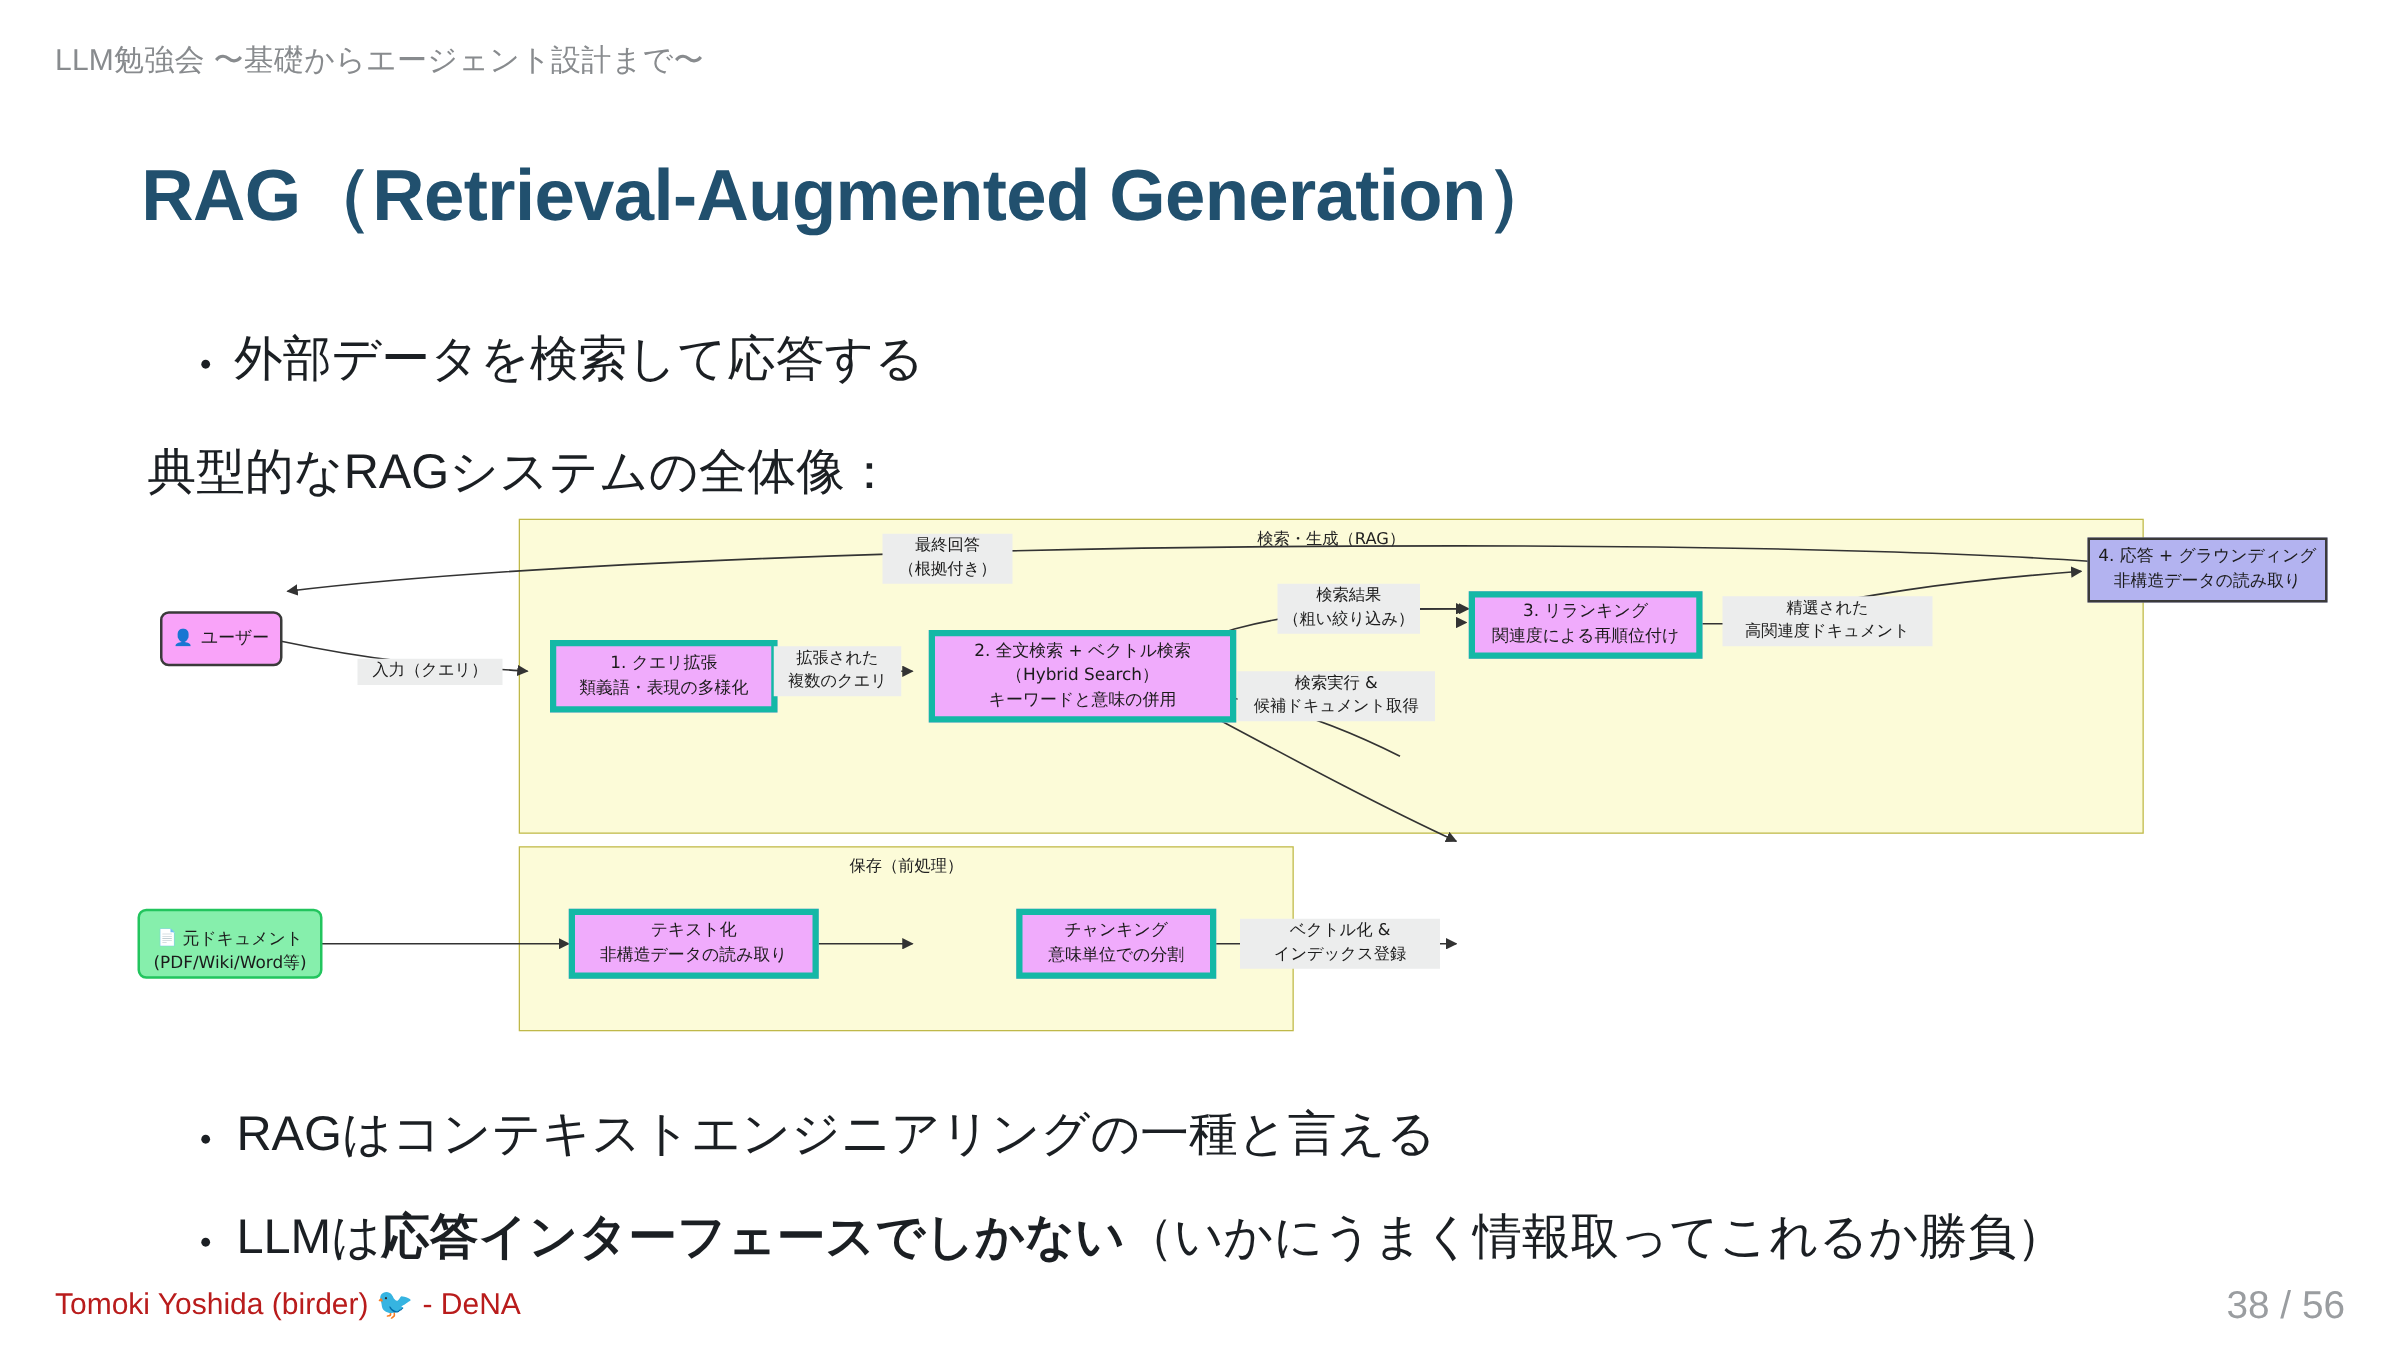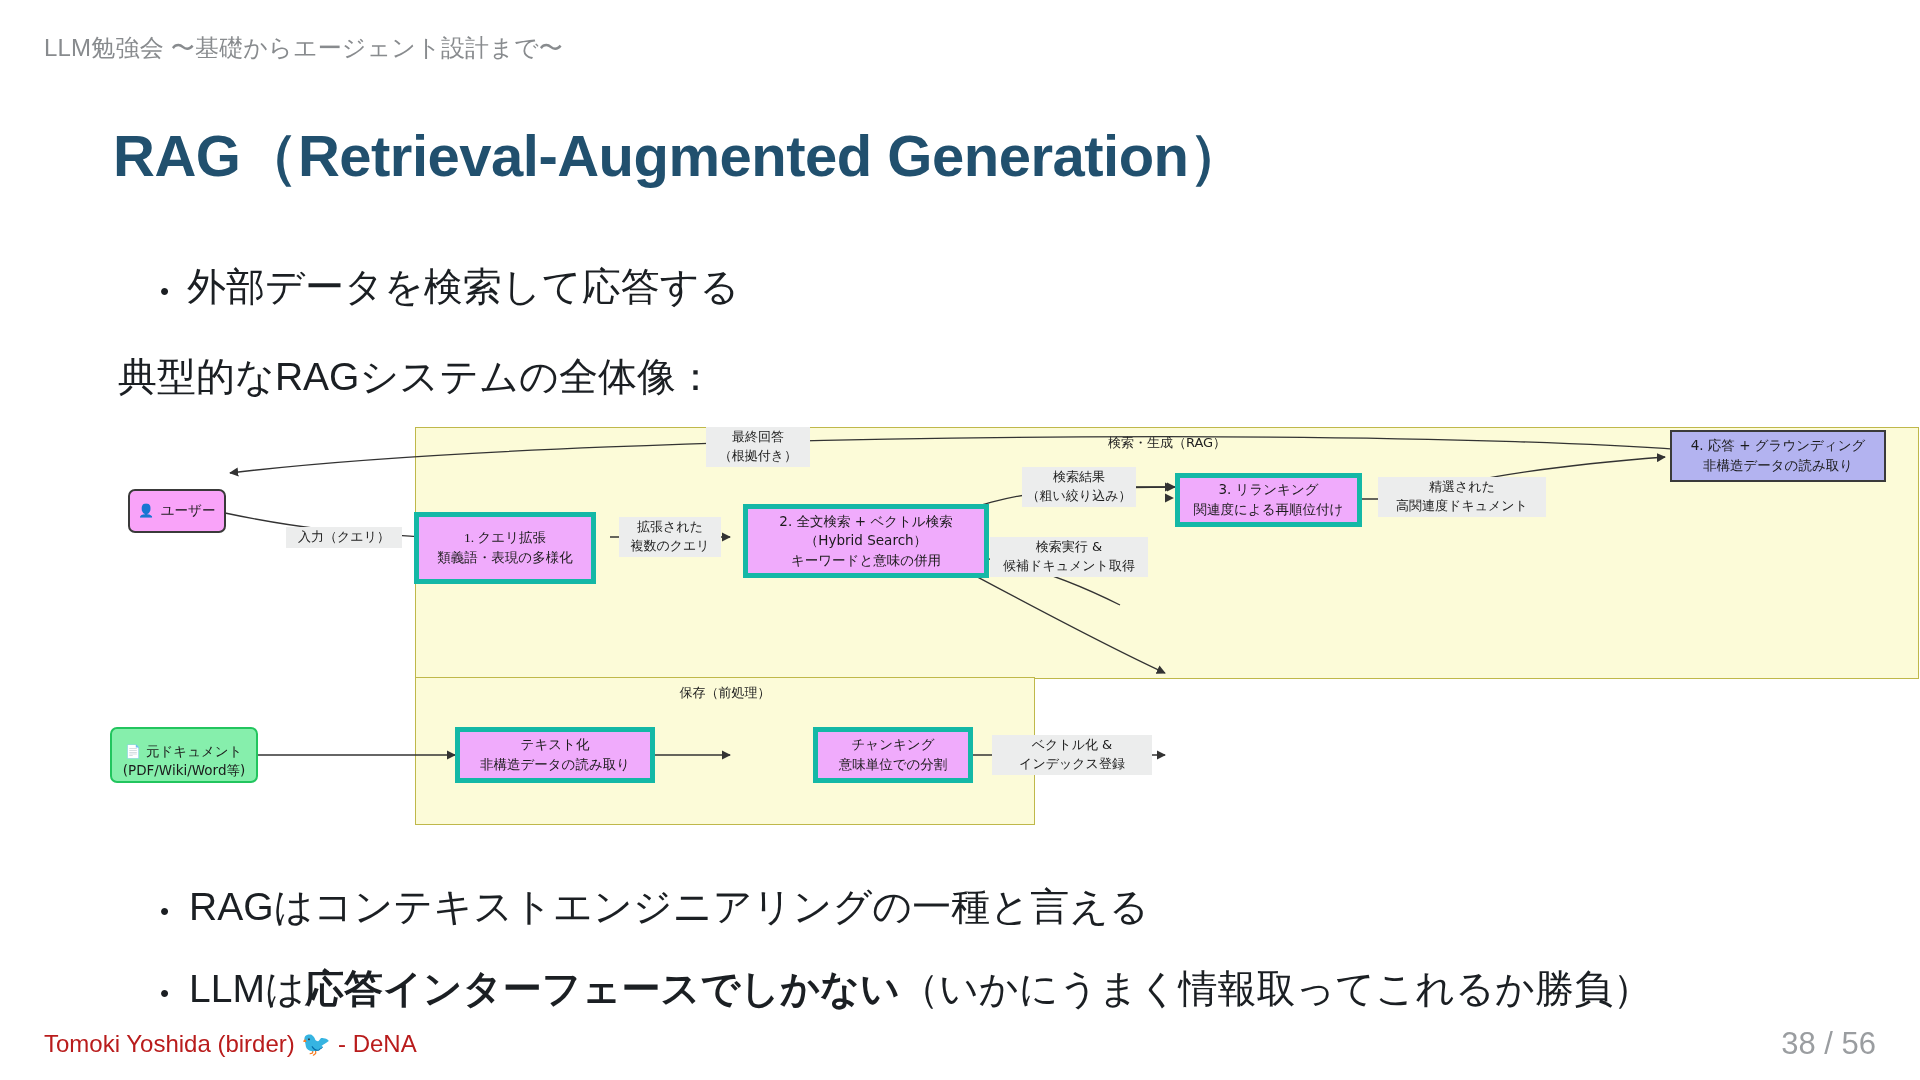--- a/index.html
+++ b/index.html
@@ -100,21 +100,21 @@
 
   <div class="bullet-top">
     <span class="dot">•</span>
     <span>外部データを検索して応答する</span>
   </div>
 
   <div class="lead-line">典型的なRAGシステムの全体像：</div>
 
   <div class="diagram">
 
-    <div class="group" style="left:305px; top:22px; width:1504px; height:252px;">
+    <div class="group" style="left:305px; top:10px; width:1300px; height:252px;">
       <div class="group-label rag">検索・生成（RAG）</div>
     </div>
 
     <div class="group" style="left:305px; top:272px; width:620px; height:148px;">
       <div class="group-label">保存（前処理）</div>
     </div>
 
     <svg width="1720" height="430">
       <defs>
         <marker id="arr" viewBox="0 0 10 10" refX="9" refY="5" markerWidth="7" markerHeight="7" orient="auto-start-reverse">
@@ -149,37 +149,37 @@
         <path d="M500,350 L620,350"></path>
         <path d="M840,350 L1055,350"></path>
       </g>
     </svg>
 
     <div class="node n-user" style="left:18px; top:84px; width:98px; height:44px; flex-direction:row; gap:6px;">
       <span class="icon-inline">👤</span>
       <span>ユーザー</span>
     </div>
 
-    <div class="node n-process" style="left:304px; top:107px; width:182px; height:72px;font-family:Liberation Serif, serif;">
+    <div class="node n-process" style="left:330px; top:107px; width:182px; height:58px;">
       <span>1. クエリ拡張</span>
       <span>類義語・表現の多様化</span>
     </div>
 
     <div class="node n-process" style="left:633px; top:99px; width:246px; height:74px;">
       <span>2. 全文検索 + ベクトル検索</span>
       <span>（Hybrid Search）</span>
       <span>キーワードと意味の併用</span>
     </div>
 
     <div class="node n-process" style="left:1065px; top:68px; width:187px; height:54px;">
       <span>3. リランキング</span>
       <span>関連度による再順位付け</span>
     </div>
 
-    <div class="node" style="left:1560px; top:25px; width:216px; height:52px; background:#b3b3f0; border:2px solid #3a3a3a;">
+    <div class="node" style="left:1560px; top:25px; width:192px; height:52px; background:#b3b3f0; border:2px solid #3a3a3a;">
       <span>4. 応答 + グラウンディング</span>
       <span>非構造データの読み取り</span>
     </div>
 
     <div class="node n-doc" style="left:0px; top:322px; width:148px; height:56px;">
       <span>
         <span class="icon-inline">📄</span>
         <span>元ドキュメント</span>
       </span>
       <span>(PDF/Wiki/Word等)</span>

